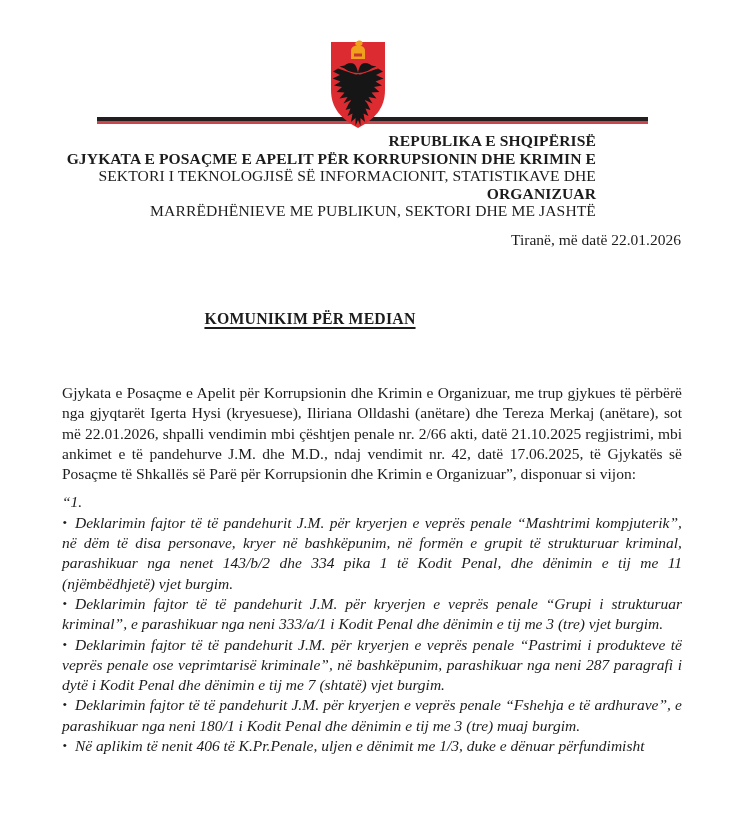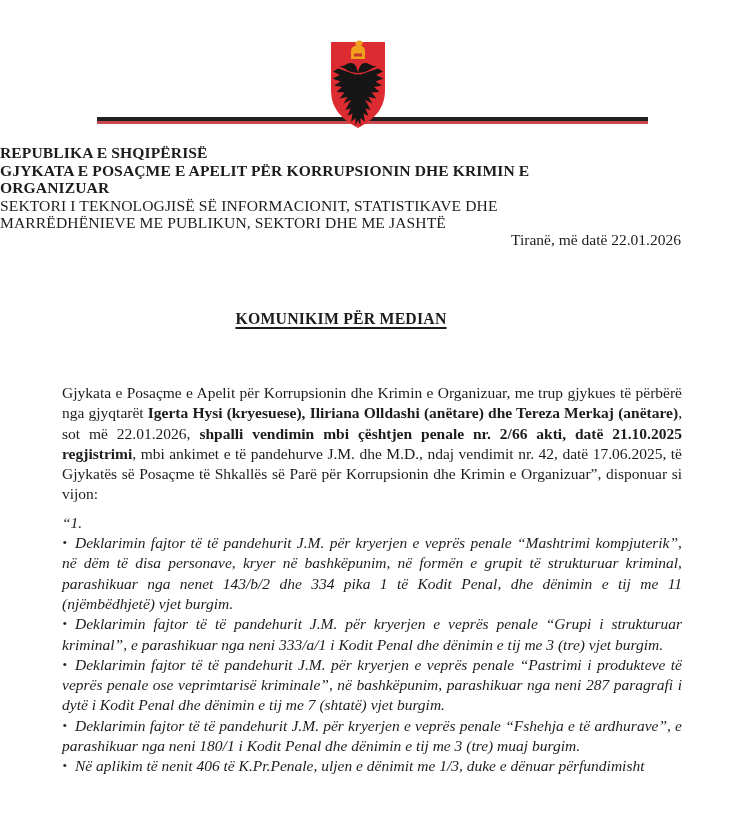--- a/index.html
+++ b/index.html
@@ -14,46 +14,45 @@
   .coa { position:absolute; left:329px; top:40px; width:58px; height:90px; z-index:2; }
 
   
   .rule { position:absolute; left:97px; top:117px; width:551px; z-index:1; }
   .rule-black { height:4px; background:#231f20; }
   .rule-red   { height:3px; background:#c8474c; }
 
   
   .header-block {
     position:absolute; top:132px; left:0; width:596px;
-    text-align:left; font-size:15.6px; line-height:17.6px;
-    letter-spacing:0.1px; z-index:3;margin-top:12px;
+    text-align:right; font-size:15.6px; line-height:17.6px;
+    letter-spacing:0.1px; z-index:3;
   }
   .hline { white-space:nowrap; }
   .hbold { font-weight:bold; }
 
   .dateline {
     position:absolute; top:231px; right:60px;
     font-size:15.5px;
   }
 
   .doc-title {
     position:absolute; top:310px; left:0; width:620px; text-align:center;
     font-weight:bold; font-size:15.8px;
     text-decoration:underline; text-decoration-thickness:1.5px; text-underline-offset:3px;
     letter-spacing:0.2px;
-    padding-left:31px;
   }
 
   
   .body-block {
     position:absolute; top:383px; left:62px; width:620px;
     font-size:15.5px; line-height:20.3px; text-align:justify;
   }
   .body-block p { margin:0; }
-  .bd { font-weight:bold;margin-top:20px; }
+  .bd { font-weight:normal;margin-top:20px; }
 
   .decision { font-style:italic; margin-top:8px; }
   .decision .lead-line { margin-bottom:0; }
   .bullet .marker { display:inline-block; width:6px; margin-right:7px; font-style:normal; transform:scale(0.85); }
 </style>
 </head>
 <body>
 
 <div class="page">
 
@@ -74,22 +73,22 @@
   </svg>
 
   <div class="rule">
     <div class="rule-black"></div>
     <div class="rule-red"></div>
   </div>
 
   <div class="header-block">
     <div class="hline hbold">REPUBLIKA E SHQIPËRISË</div>
     <div class="hline hbold">GJYKATA E POSAÇME E APELIT PËR KORRUPSIONIN DHE KRIMIN E</div>
+    <div class="hline">SEKTORI I TEKNOLOGJISË SË INFORMACIONIT, STATISTIKAVE DHE</div>
     <div class="hline hbold">ORGANIZUAR</div>
-    <div class="hline">SEKTORI I TEKNOLOGJISË SË INFORMACIONIT, STATISTIKAVE DHE</div>
     <div class="hline">MARRËDHËNIEVE ME PUBLIKUN, SEKTORI DHE ME JASHTË</div>
   </div>
 
   <div class="dateline">Tiranë, më datë 22.01.2026</div>
 
   <div class="doc-title">KOMUNIKIM PËR MEDIAN</div>
 
   <div class="body-block">
 
     <p class="intro"><span>Gjykata e Posaçme e Apelit për Korrupsionin dhe Krimin e Organizuar, me trup gjykues të përbërë nga gjyqtarët </span><span class="bd">Igerta Hysi (kryesuese), Iliriana Olldashi (anëtare) dhe Tereza Merkaj (anëtare)</span><span>, sot më 22.01.2026, </span><span class="bd">shpalli vendimin mbi çështjen penale nr. 2/66 akti, datë 21.10.2025 regjistrimi</span><span>, mbi ankimet e të pandehurve J.M. dhe M.D., ndaj vendimit nr. 42, datë 17.06.2025, të Gjykatës së Posaçme të Shkallës së Parë për Korrupsionin dhe Krimin e Organizuar”, disponuar si vijon:</span></p>

